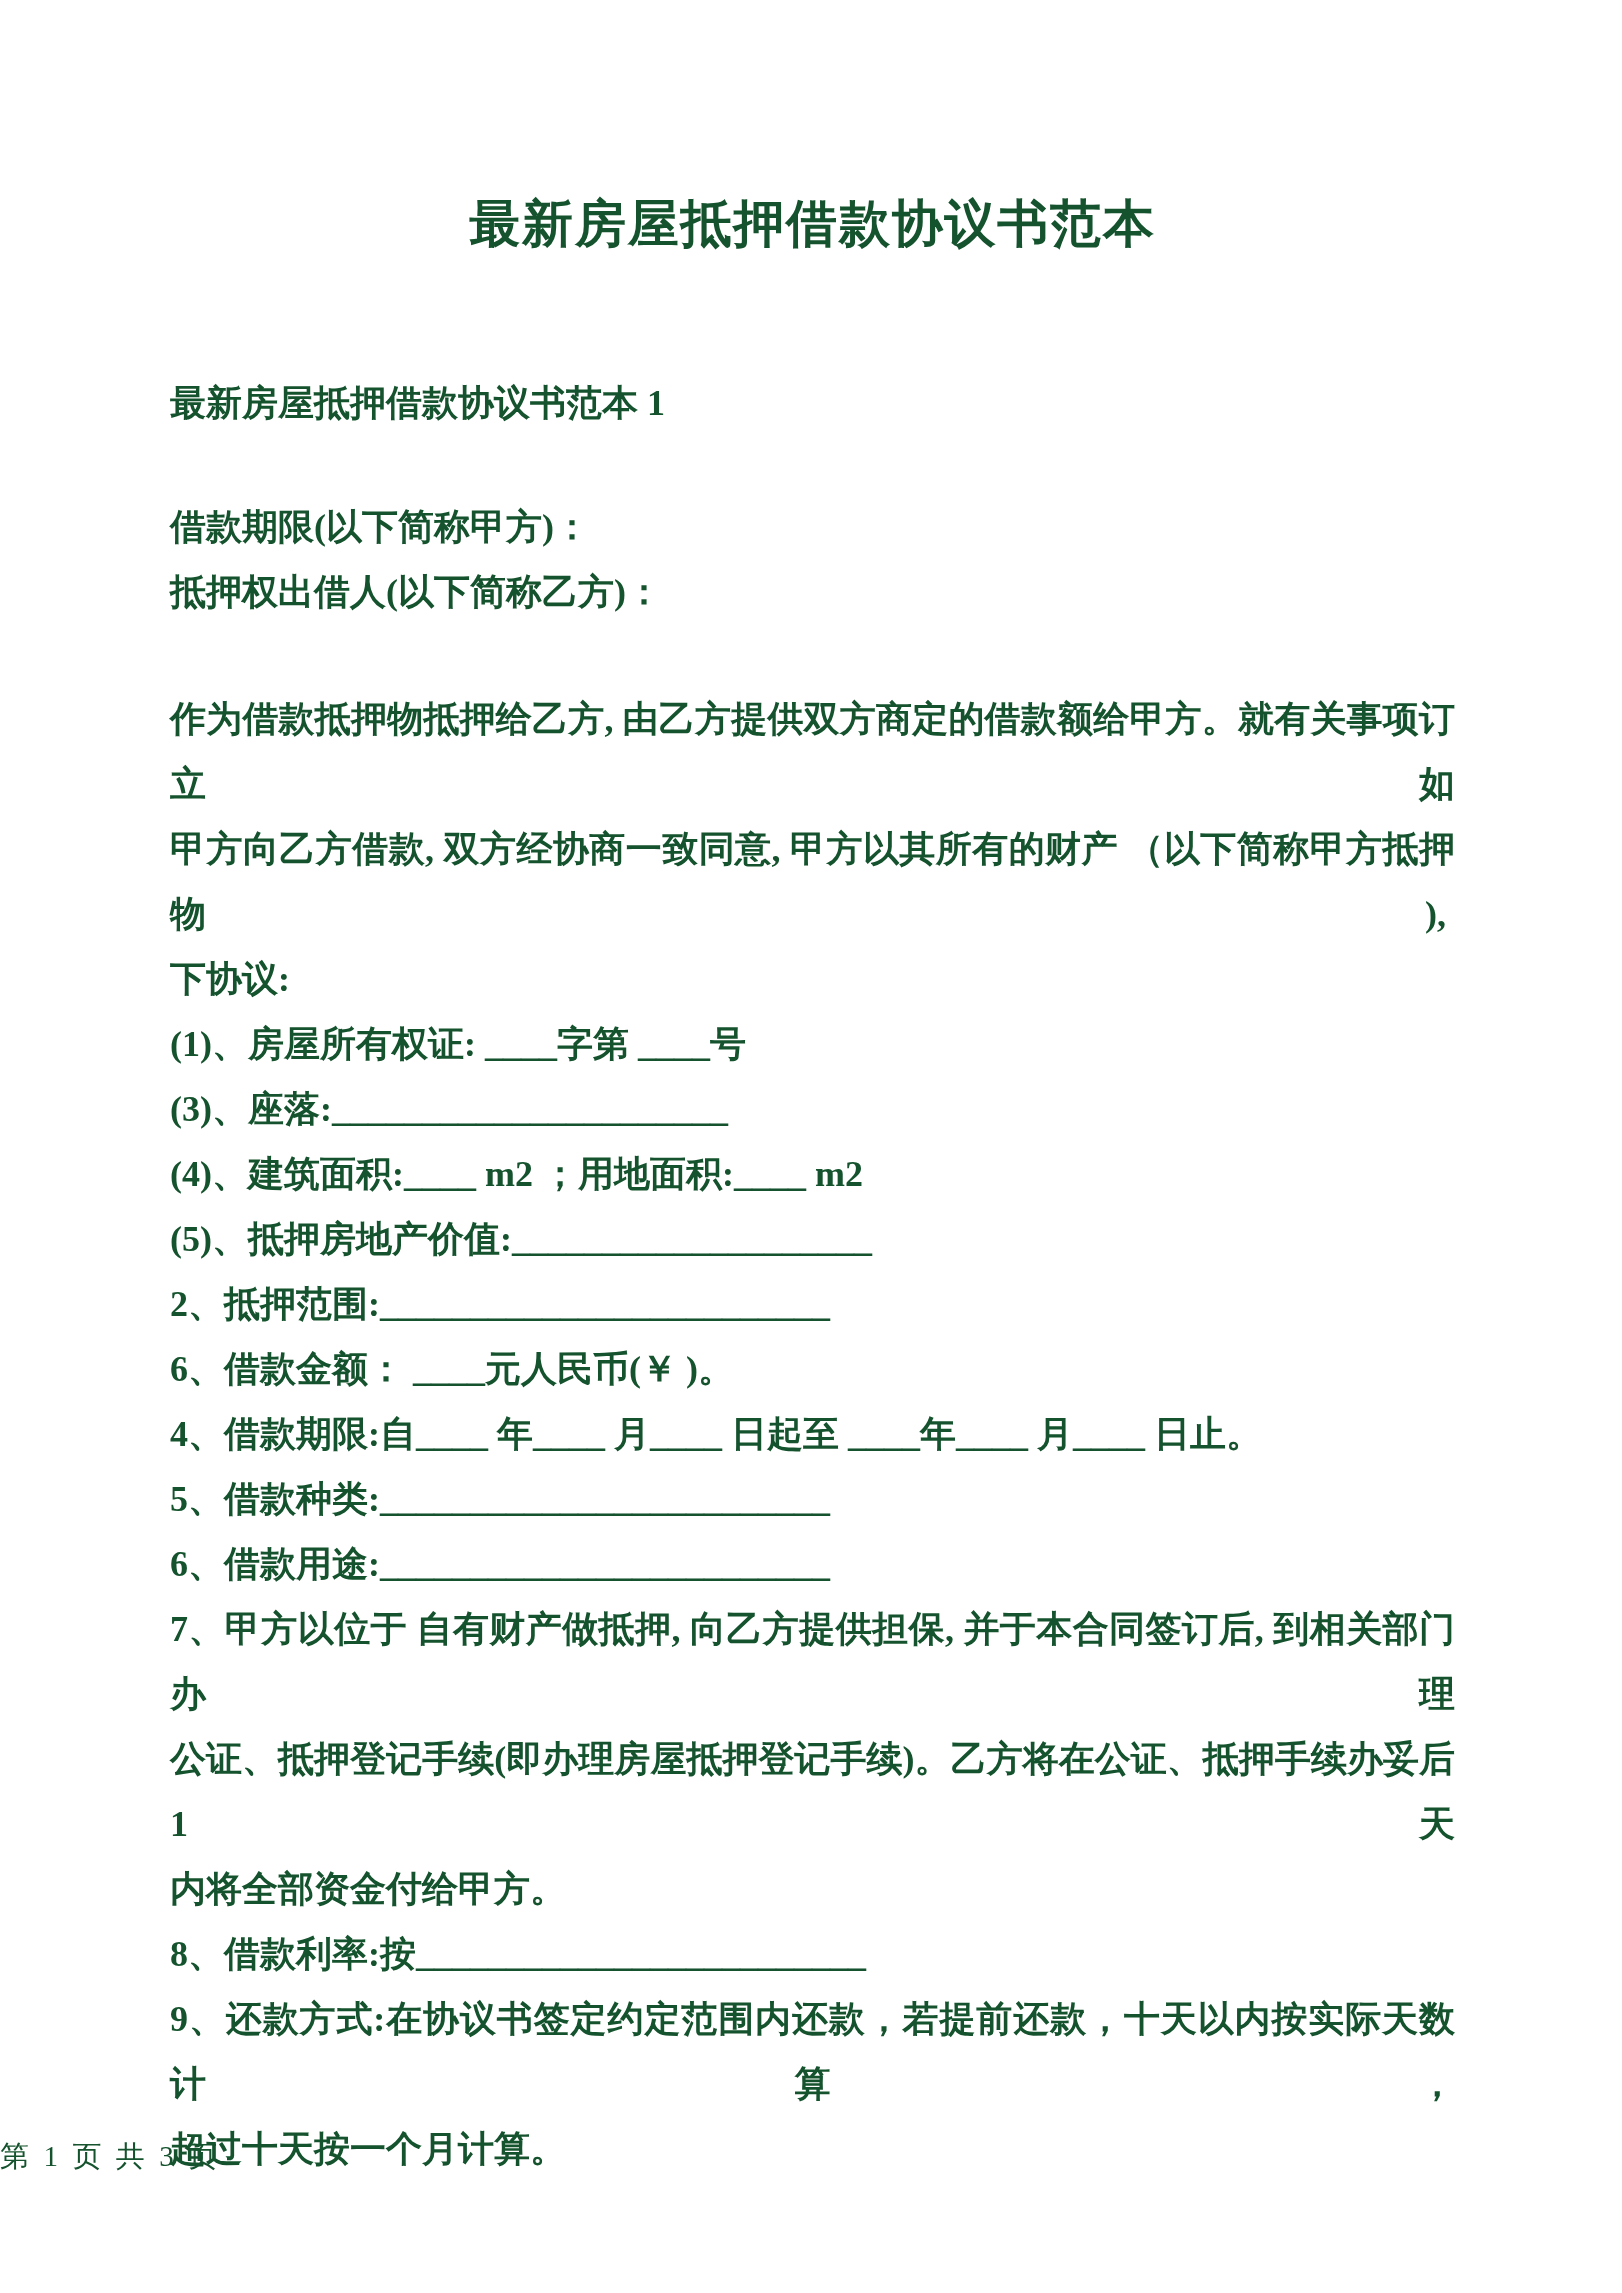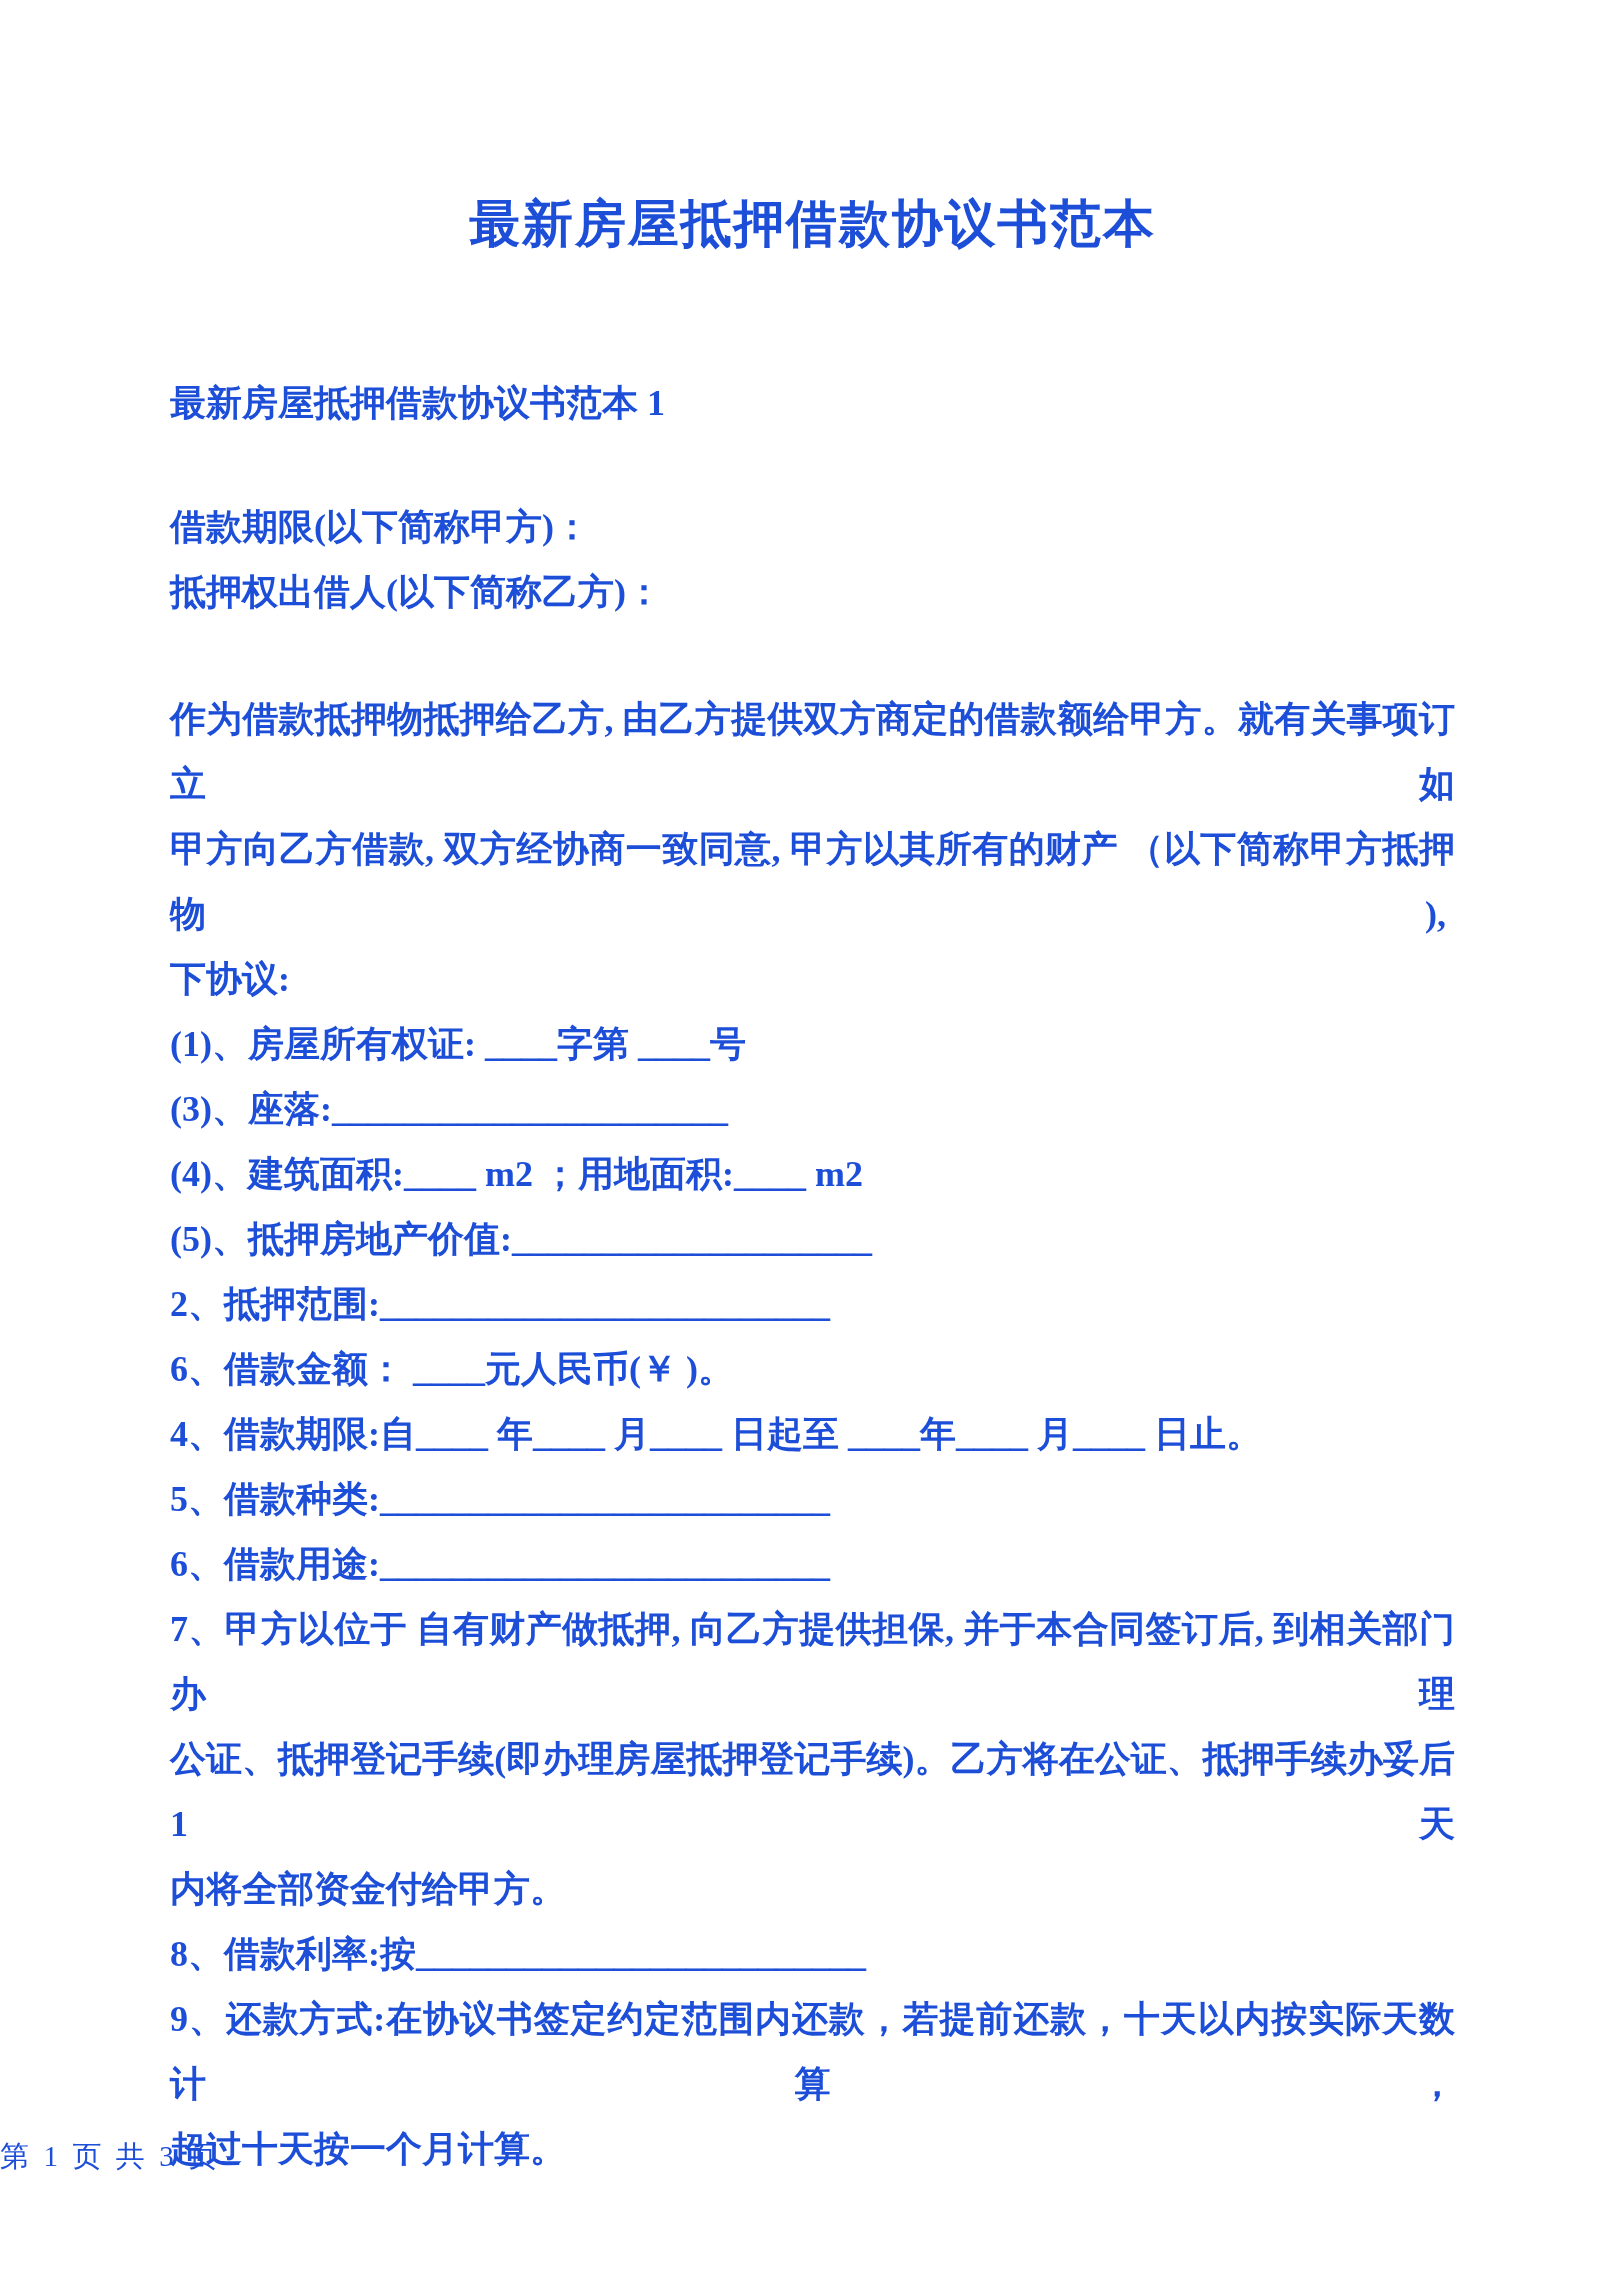--- a/index.html
+++ b/index.html
@@ -5,21 +5,21 @@
   html, body {
     margin: 0;
     padding: 0;
     background: #ffffff;
   }
   .page {
     position: relative;
     width: 1623px;
     height: 2294px;
     background: #ffffff;
-    color: #1d4ed8;
+    color: #14532d;
     font-family: "Liberation Serif", "DejaVu Serif", serif;
     overflow: hidden;
   }
   .content {
     position: absolute;
     left: 170px;
     top: 0;
     width: 1285px;
   }
   .doc-title {

